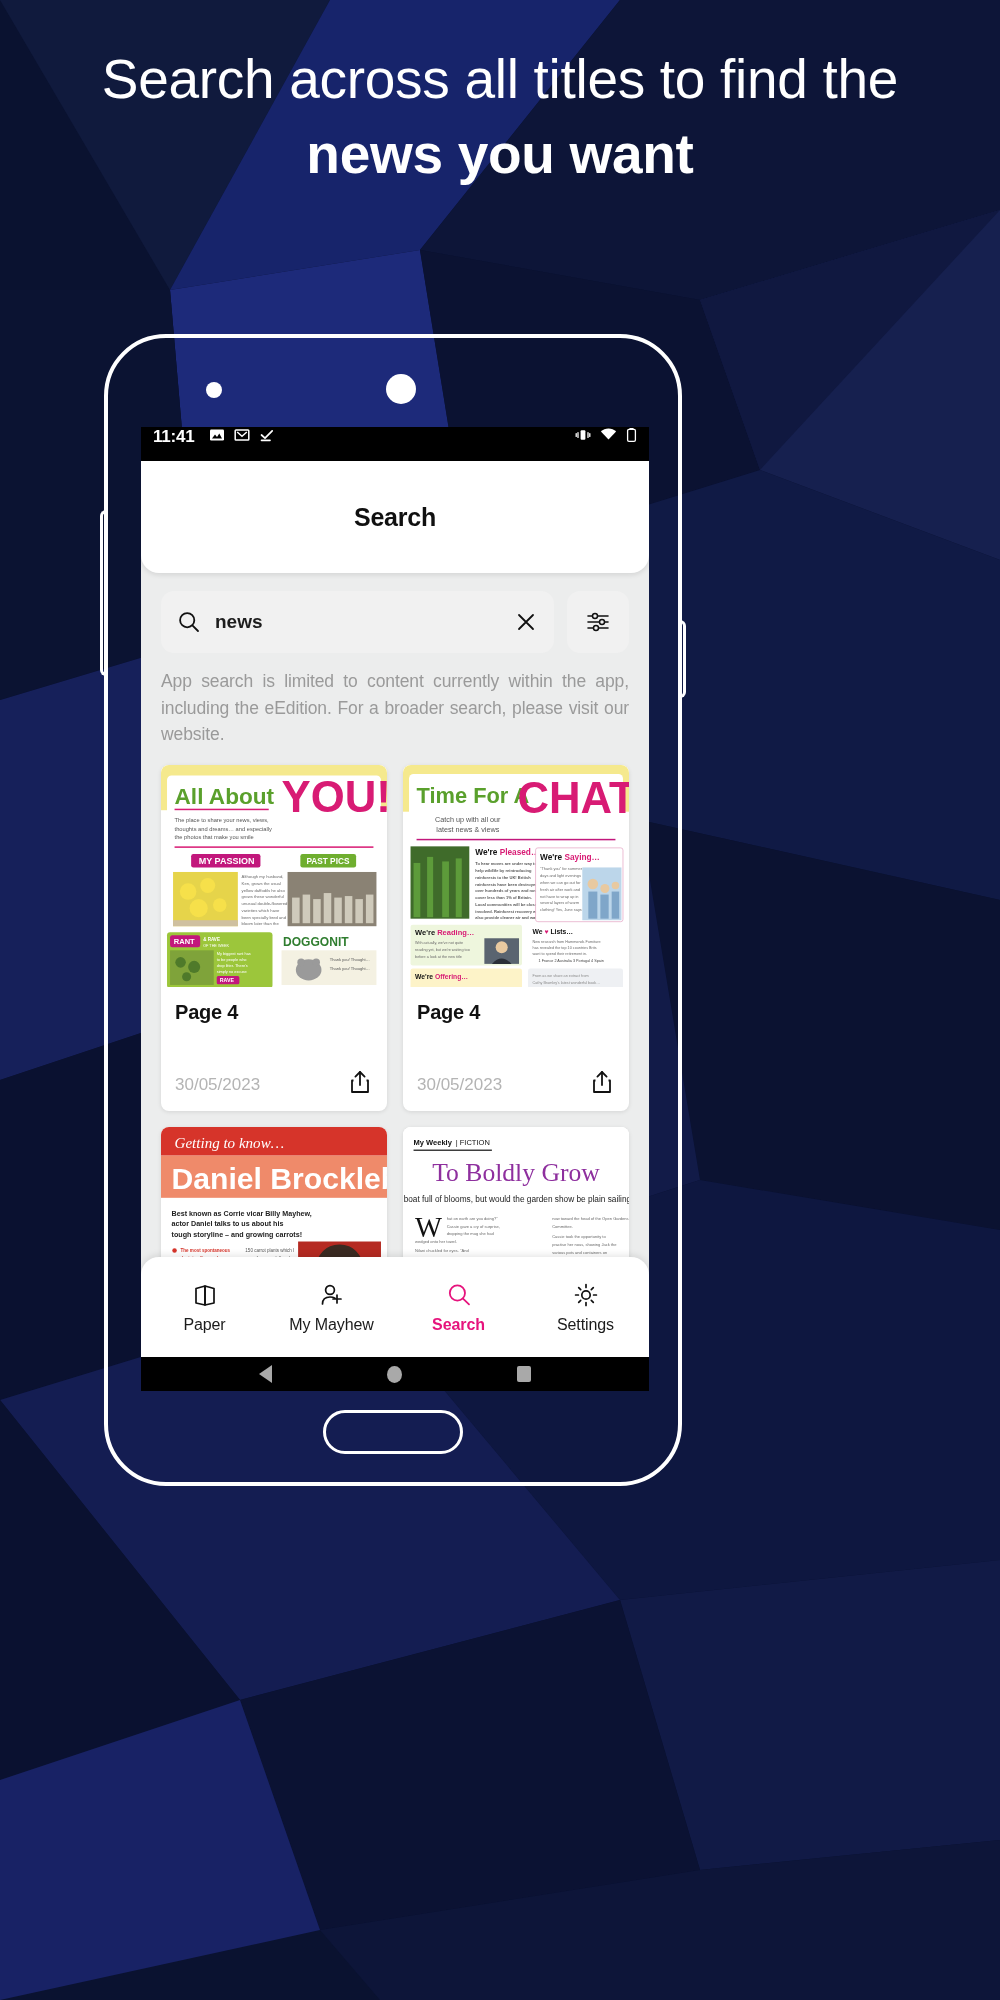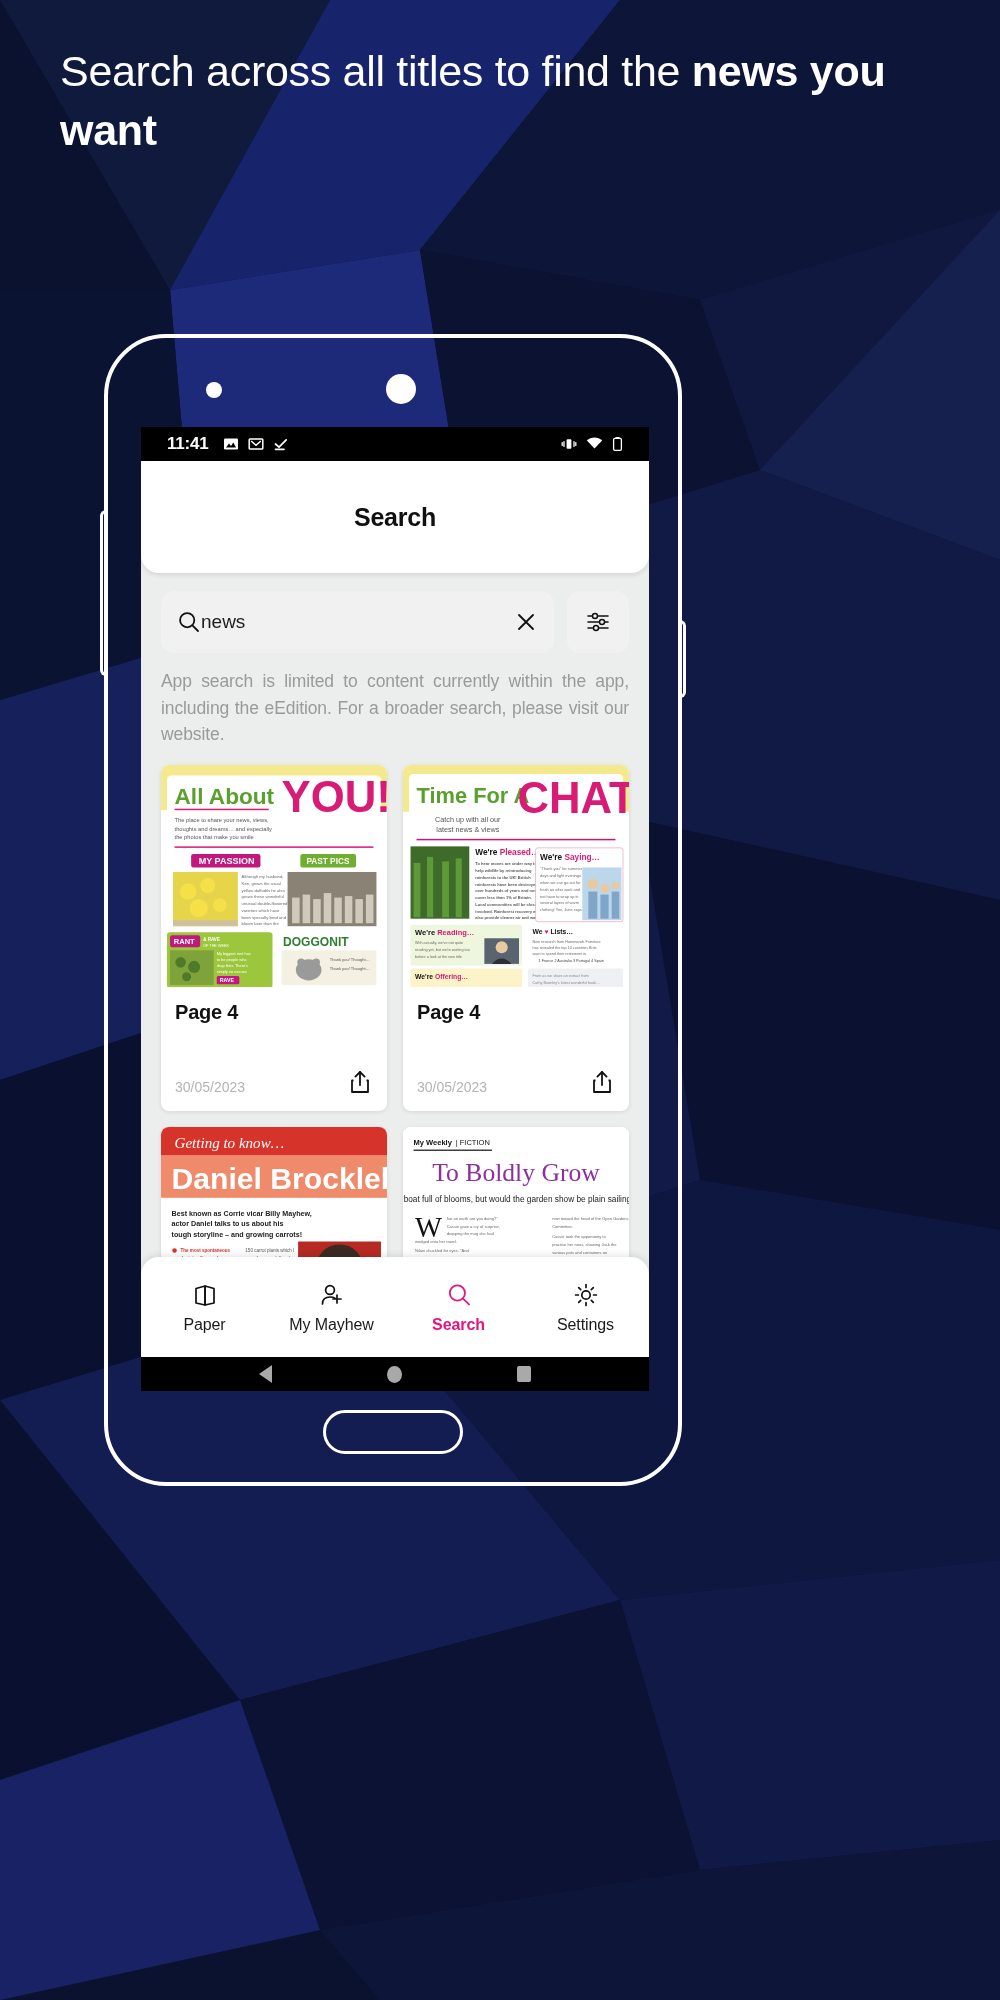--- a/index.html
+++ b/index.html
@@ -14,23 +14,23 @@
   }
 
   
   .bg { position: absolute; inset: 0; overflow: hidden; background: #0a1230; }
   .bg svg { position: absolute; inset: 0; width: 1000px; height: 2000px; display: block; }
 
   
   .headline {
     position: absolute;
     top: 42px; left: 60px; right: 60px;
-    text-align: left;
+    text-align: center;
     color: #ffffff;
-    font-size: 43px;
+    font-size: 55px;
     line-height: 1.37;
     font-weight: 400;
     letter-spacing: -0.3px;
   }
   .headline b { font-weight: 700; }
 
   
   .phone {
     position: absolute;
     left: 104px; top: 334px;
@@ -62,22 +62,22 @@
     left: 33px; top: 89px;
     width: 508px; height: 964px;
     background: #eceded;
     overflow: hidden;
     display: flex; flex-direction: column;
   }
 
   
   .statusbar {
     height: 34px; background: #000000; color: #ffffff;
-    display: flex; align-items: center;
-    padding: 0 26px; flex: none;
+    display: flex; align-items: flex-start;
+    padding: 0 12px; flex: none;
   }
   .sb-time { font-size: 17px; font-weight: 700; letter-spacing: -0.2px; }
   .sb-left-icons { display: flex; align-items: center; gap: 9px; margin-left: 14px; }
   .sb-right { margin-left: auto; display: flex; align-items: center; gap: 9px; }
   .sb-icon { display: block; }
 
   
   .app-header {
     background: #ffffff;
     border-radius: 0 0 18px 18px;
@@ -100,20 +100,22 @@
 
   
   .search-row { display: flex; gap: 13px; align-items: stretch; }
   .search-field {
     flex: 1 1 auto;
     background: #f1f1f1;
     border-radius: 13px;
     height: 62px;
     display: flex; align-items: center;
     padding: 0 16px;
+    gap: 14px;
+    font-weight: bold;
   }
   .search-value { flex: 1 1 auto; font-size: 19px; color: #1d1d1d; }
   .filter-btn {
     width: 62px; height: 62px; flex: none;
     background: #f1f1f1; border-radius: 13px;
     display: flex; align-items: center; justify-content: center;
   }
 
   .disclaimer {
     margin-top: 15px;
@@ -136,21 +138,21 @@
     border-radius: 8px;
     overflow: hidden;
     box-shadow: 0 1px 4px rgba(0,0,0,0.10);
     display: flex; flex-direction: column;
   }
   .thumb { width: 100%; height: 222px; position: relative; overflow: hidden; background: #fff; }
   .thumb svg { display: block; width: 100%; height: 100%; }
   .card-meta { padding: 14px 14px 16px 14px; height: 124px; display: flex; flex-direction: column; }
   .card-title { font-size: 20px; font-weight: 700; color: #111; letter-spacing: -0.2px; }
   .card-foot { margin-top: auto; display: flex; align-items: flex-end; justify-content: space-between; }
-  .card-date { font-size: 14px; color: #b4b4b4; }
+  .card-date { font-size: 17px; color: #b4b4b4; }
 
   
   .bottom-nav {
     position: absolute;
     left: 0; right: 0; bottom: 34px;
     height: 100px;
     background: #ffffff;
     border-radius: 18px 18px 0 0;
     display: flex; align-items: center;
     box-shadow: 0 -2px 7px rgba(0,0,0,0.10);

